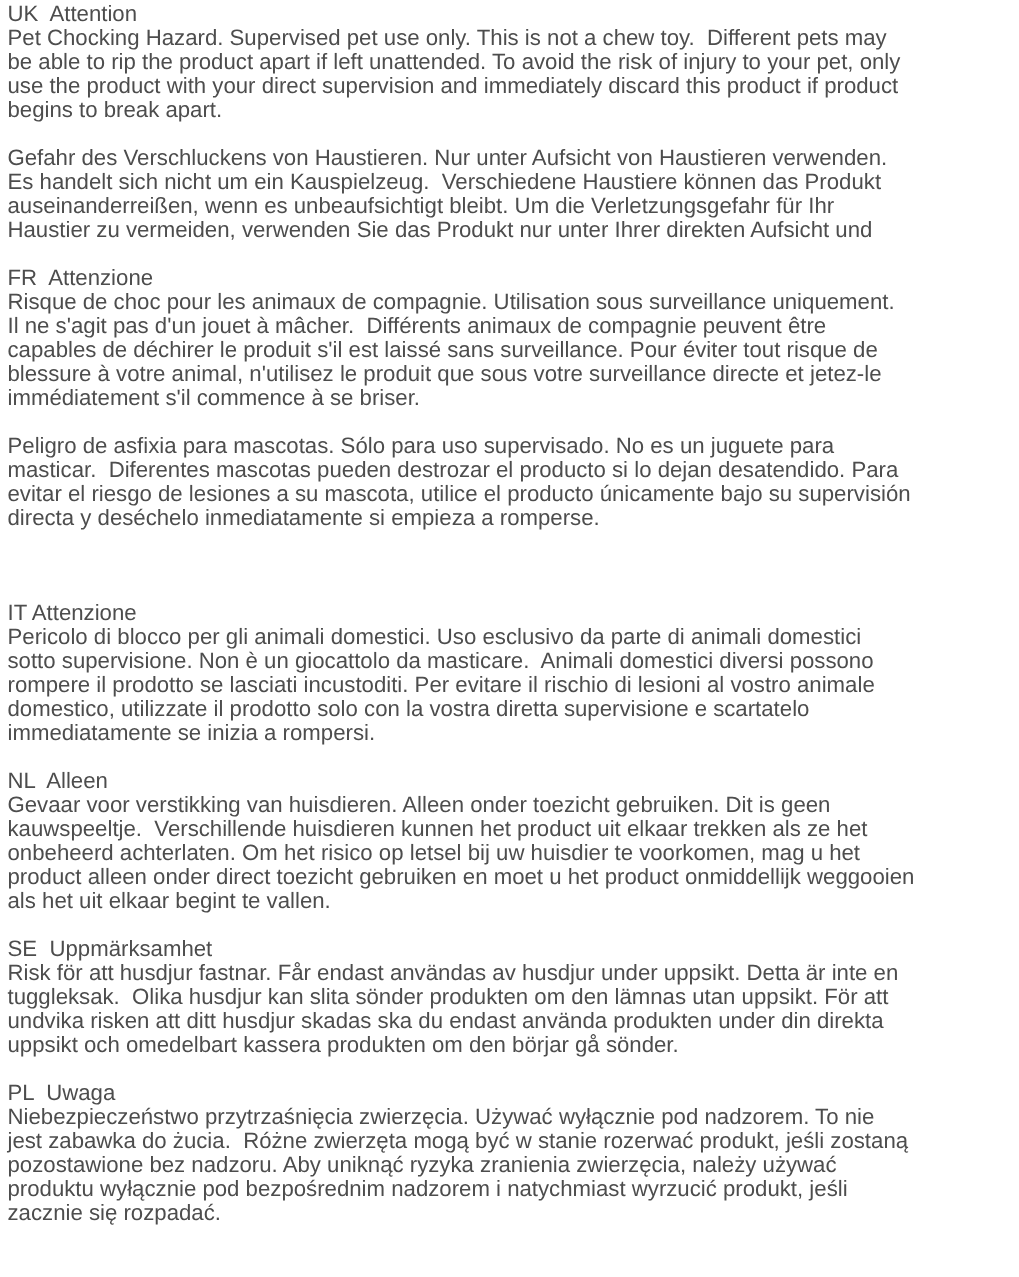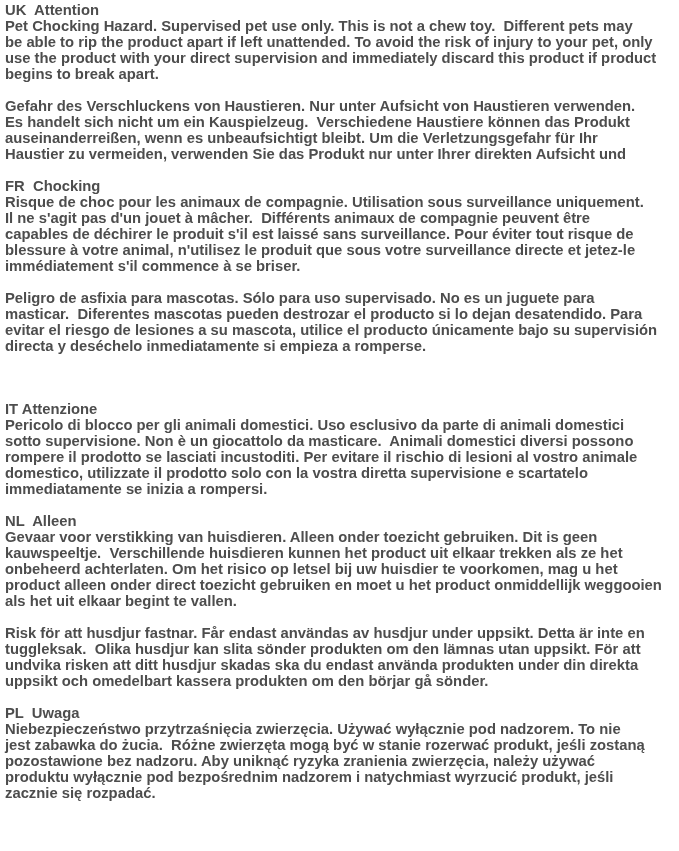--- a/index.html
+++ b/index.html
@@ -19,21 +19,21 @@
     padding: 2px 0 0 5px;
   }
   .warning-section {
     margin: 0 0 16px 0;
   }
   .warning-section .heading,
   .warning-section .body {
     font-size: 14.8px;
     line-height: 16px;
     white-space: pre; 
-    font-weight: 700;
+    font-weight: 400;
   }
   
   .gap-before-large {
     margin-top: 47px;
   }
 </style>
 </head>
 <body>
 
 <div class="page">
@@ -47,21 +47,21 @@
   </section>
 
   <section class="warning-section">
     <div class="body">Gefahr des Verschluckens von Haustieren. Nur unter Aufsicht von Haustieren verwenden.
 Es handelt sich nicht um ein Kauspielzeug.  Verschiedene Haustiere können das Produkt
 auseinanderreißen, wenn es unbeaufsichtigt bleibt. Um die Verletzungsgefahr für Ihr
 Haustier zu vermeiden, verwenden Sie das Produkt nur unter Ihrer direkten Aufsicht und</div>
   </section>
 
   <section class="warning-section">
-    <div class="heading">FR  Chocking</div>
+    <div class="heading">FR  Attenzione</div>
     <div class="body">Risque de choc pour les animaux de compagnie. Utilisation sous surveillance uniquement.
 Il ne s'agit pas d'un jouet à mâcher.  Différents animaux de compagnie peuvent être
 capables de déchirer le produit s'il est laissé sans surveillance. Pour éviter tout risque de
 blessure à votre animal, n'utilisez le produit que sous votre surveillance directe et jetez-le
 immédiatement s'il commence à se briser.</div>
   </section>
 
   <section class="warning-section">
     <div class="body">Peligro de asfixia para mascotas. Sólo para uso supervisado. No es un juguete para
 masticar.  Diferentes mascotas pueden destrozar el producto si lo dejan desatendido. Para
@@ -81,20 +81,21 @@
   <section class="warning-section">
     <div class="heading">NL  Alleen</div>
     <div class="body">Gevaar voor verstikking van huisdieren. Alleen onder toezicht gebruiken. Dit is geen
 kauwspeeltje.  Verschillende huisdieren kunnen het product uit elkaar trekken als ze het
 onbeheerd achterlaten. Om het risico op letsel bij uw huisdier te voorkomen, mag u het
 product alleen onder direct toezicht gebruiken en moet u het product onmiddellijk weggooien
 als het uit elkaar begint te vallen.</div>
   </section>
 
   <section class="warning-section">
+    <div class="heading">SE  Uppmärksamhet</div>
     <div class="body">Risk för att husdjur fastnar. Får endast användas av husdjur under uppsikt. Detta är inte en
 tuggleksak.  Olika husdjur kan slita sönder produkten om den lämnas utan uppsikt. För att
 undvika risken att ditt husdjur skadas ska du endast använda produkten under din direkta
 uppsikt och omedelbart kassera produkten om den börjar gå sönder.</div>
   </section>
 
   <section class="warning-section">
     <div class="heading">PL  Uwaga</div>
     <div class="body">Niebezpieczeństwo przytrzaśnięcia zwierzęcia. Używać wyłącznie pod nadzorem. To nie
 jest zabawka do żucia.  Różne zwierzęta mogą być w stanie rozerwać produkt, jeśli zostaną

